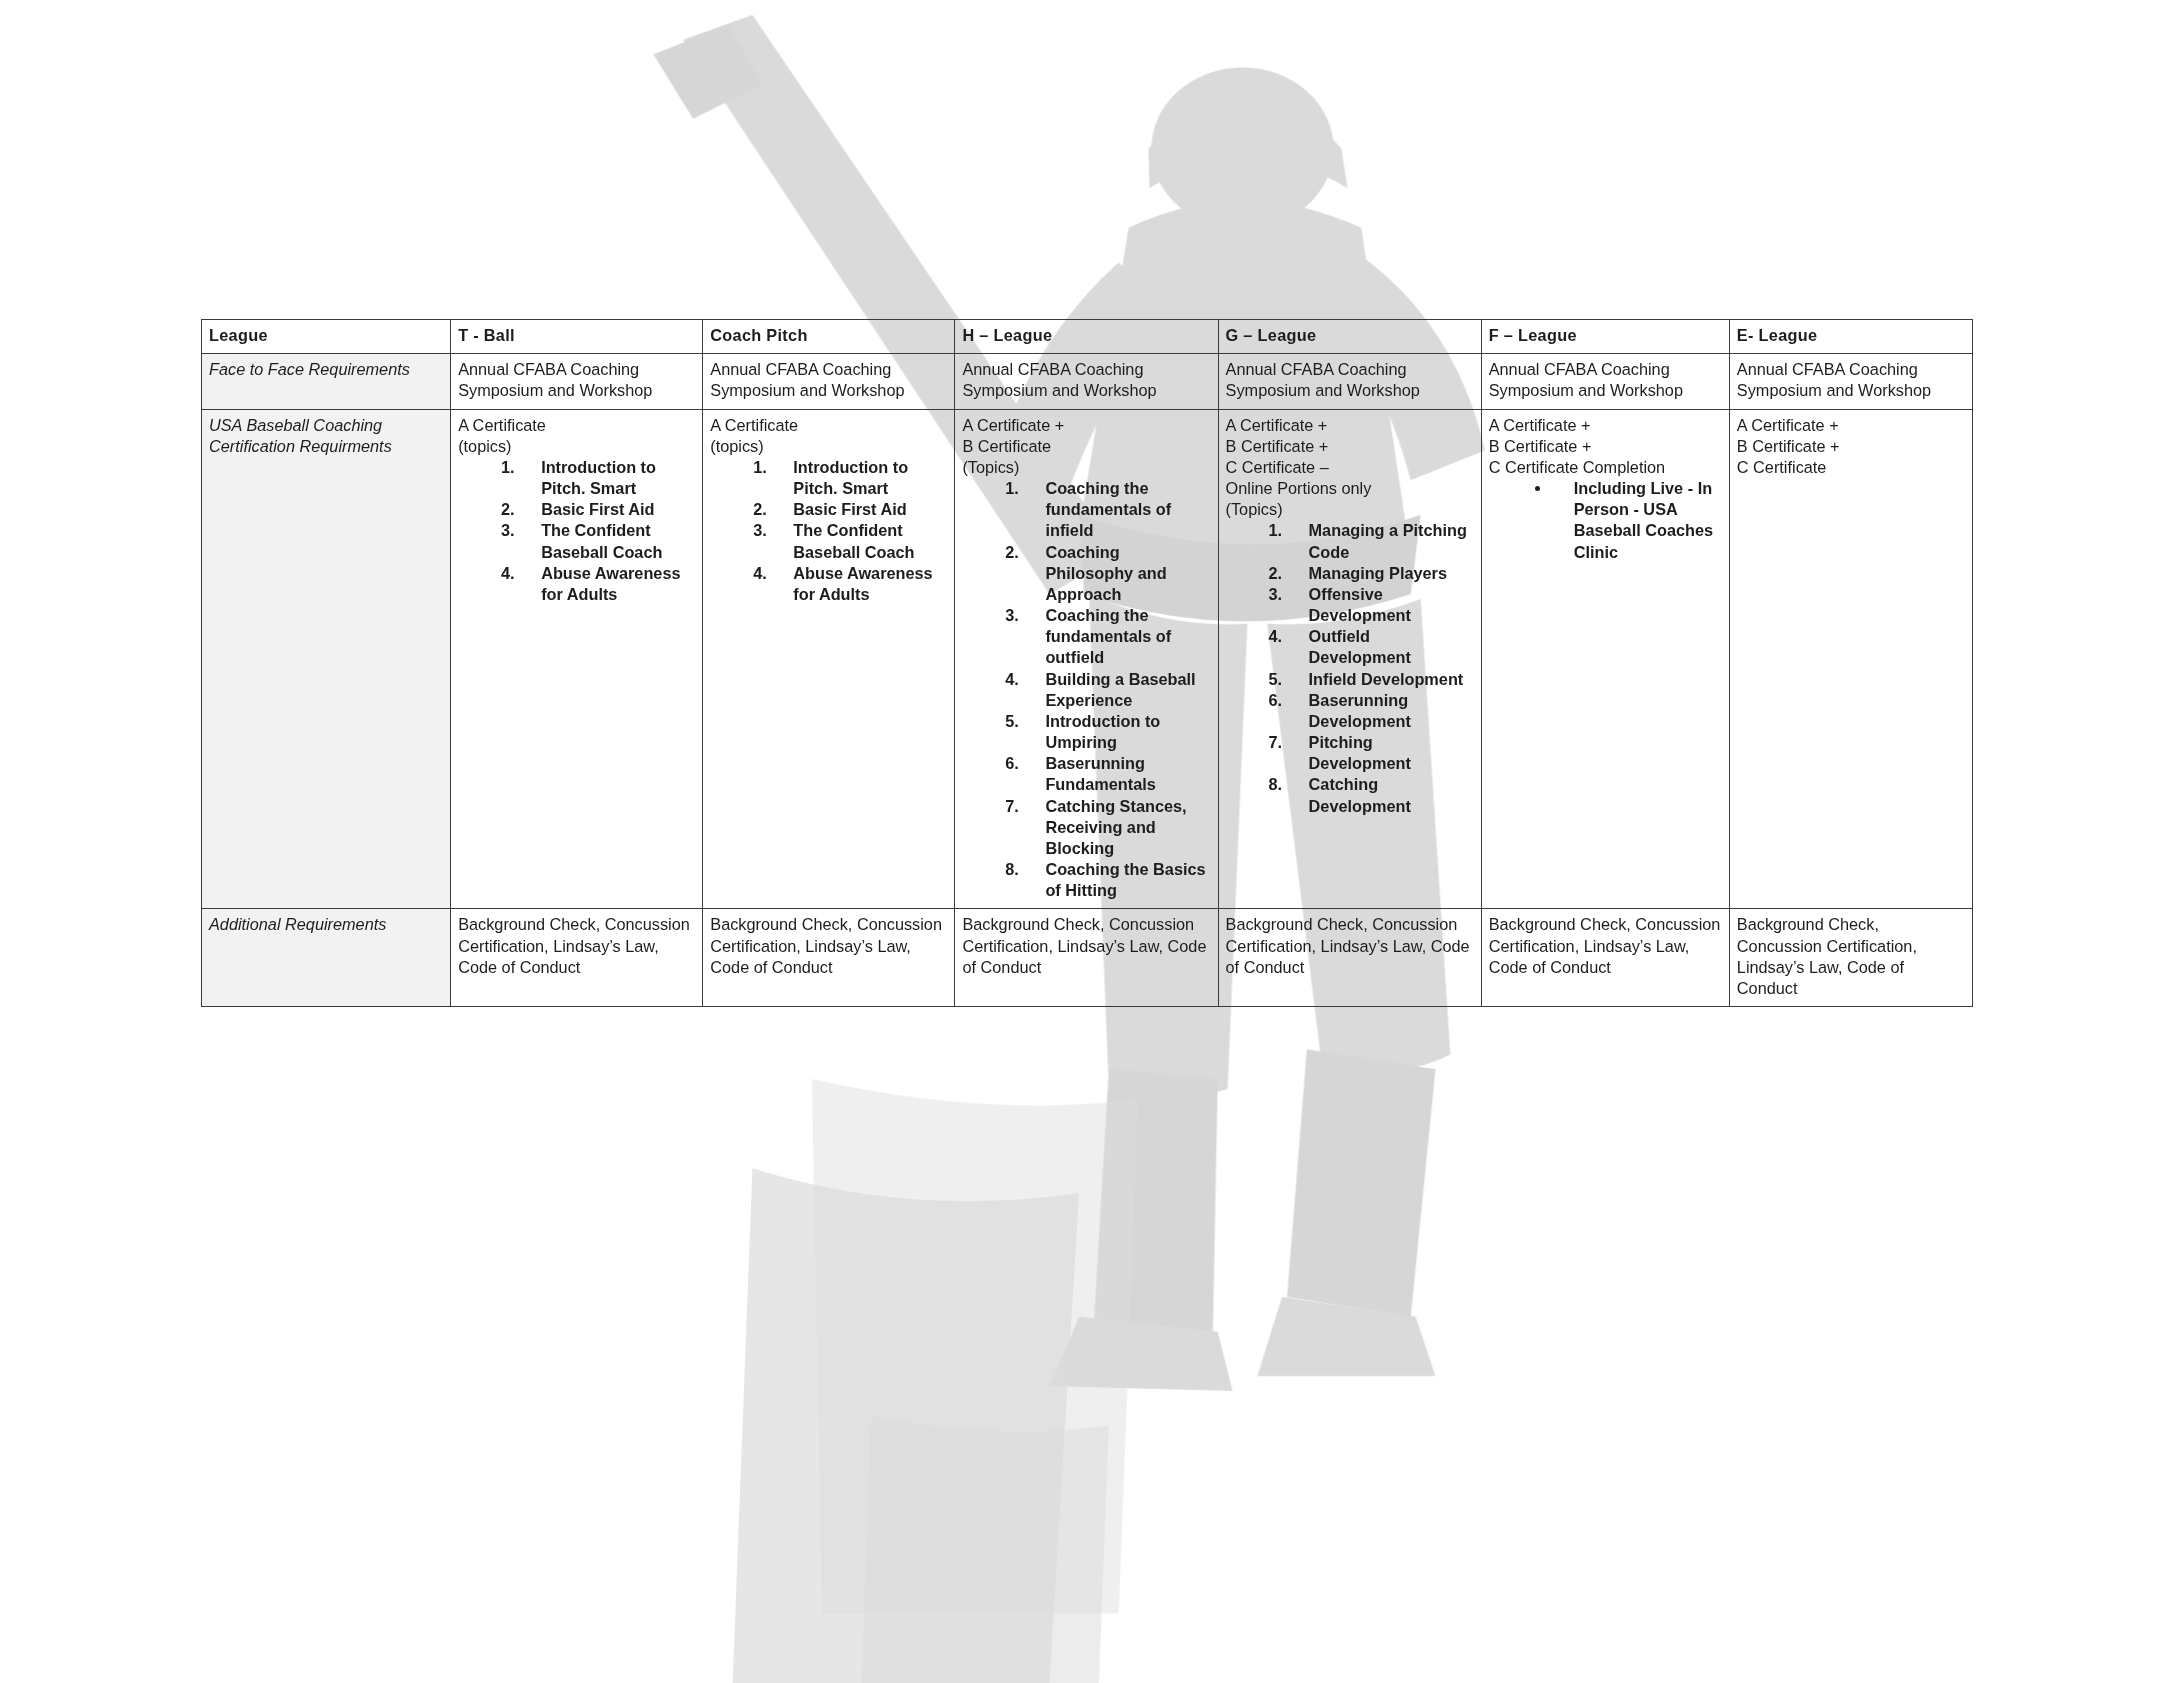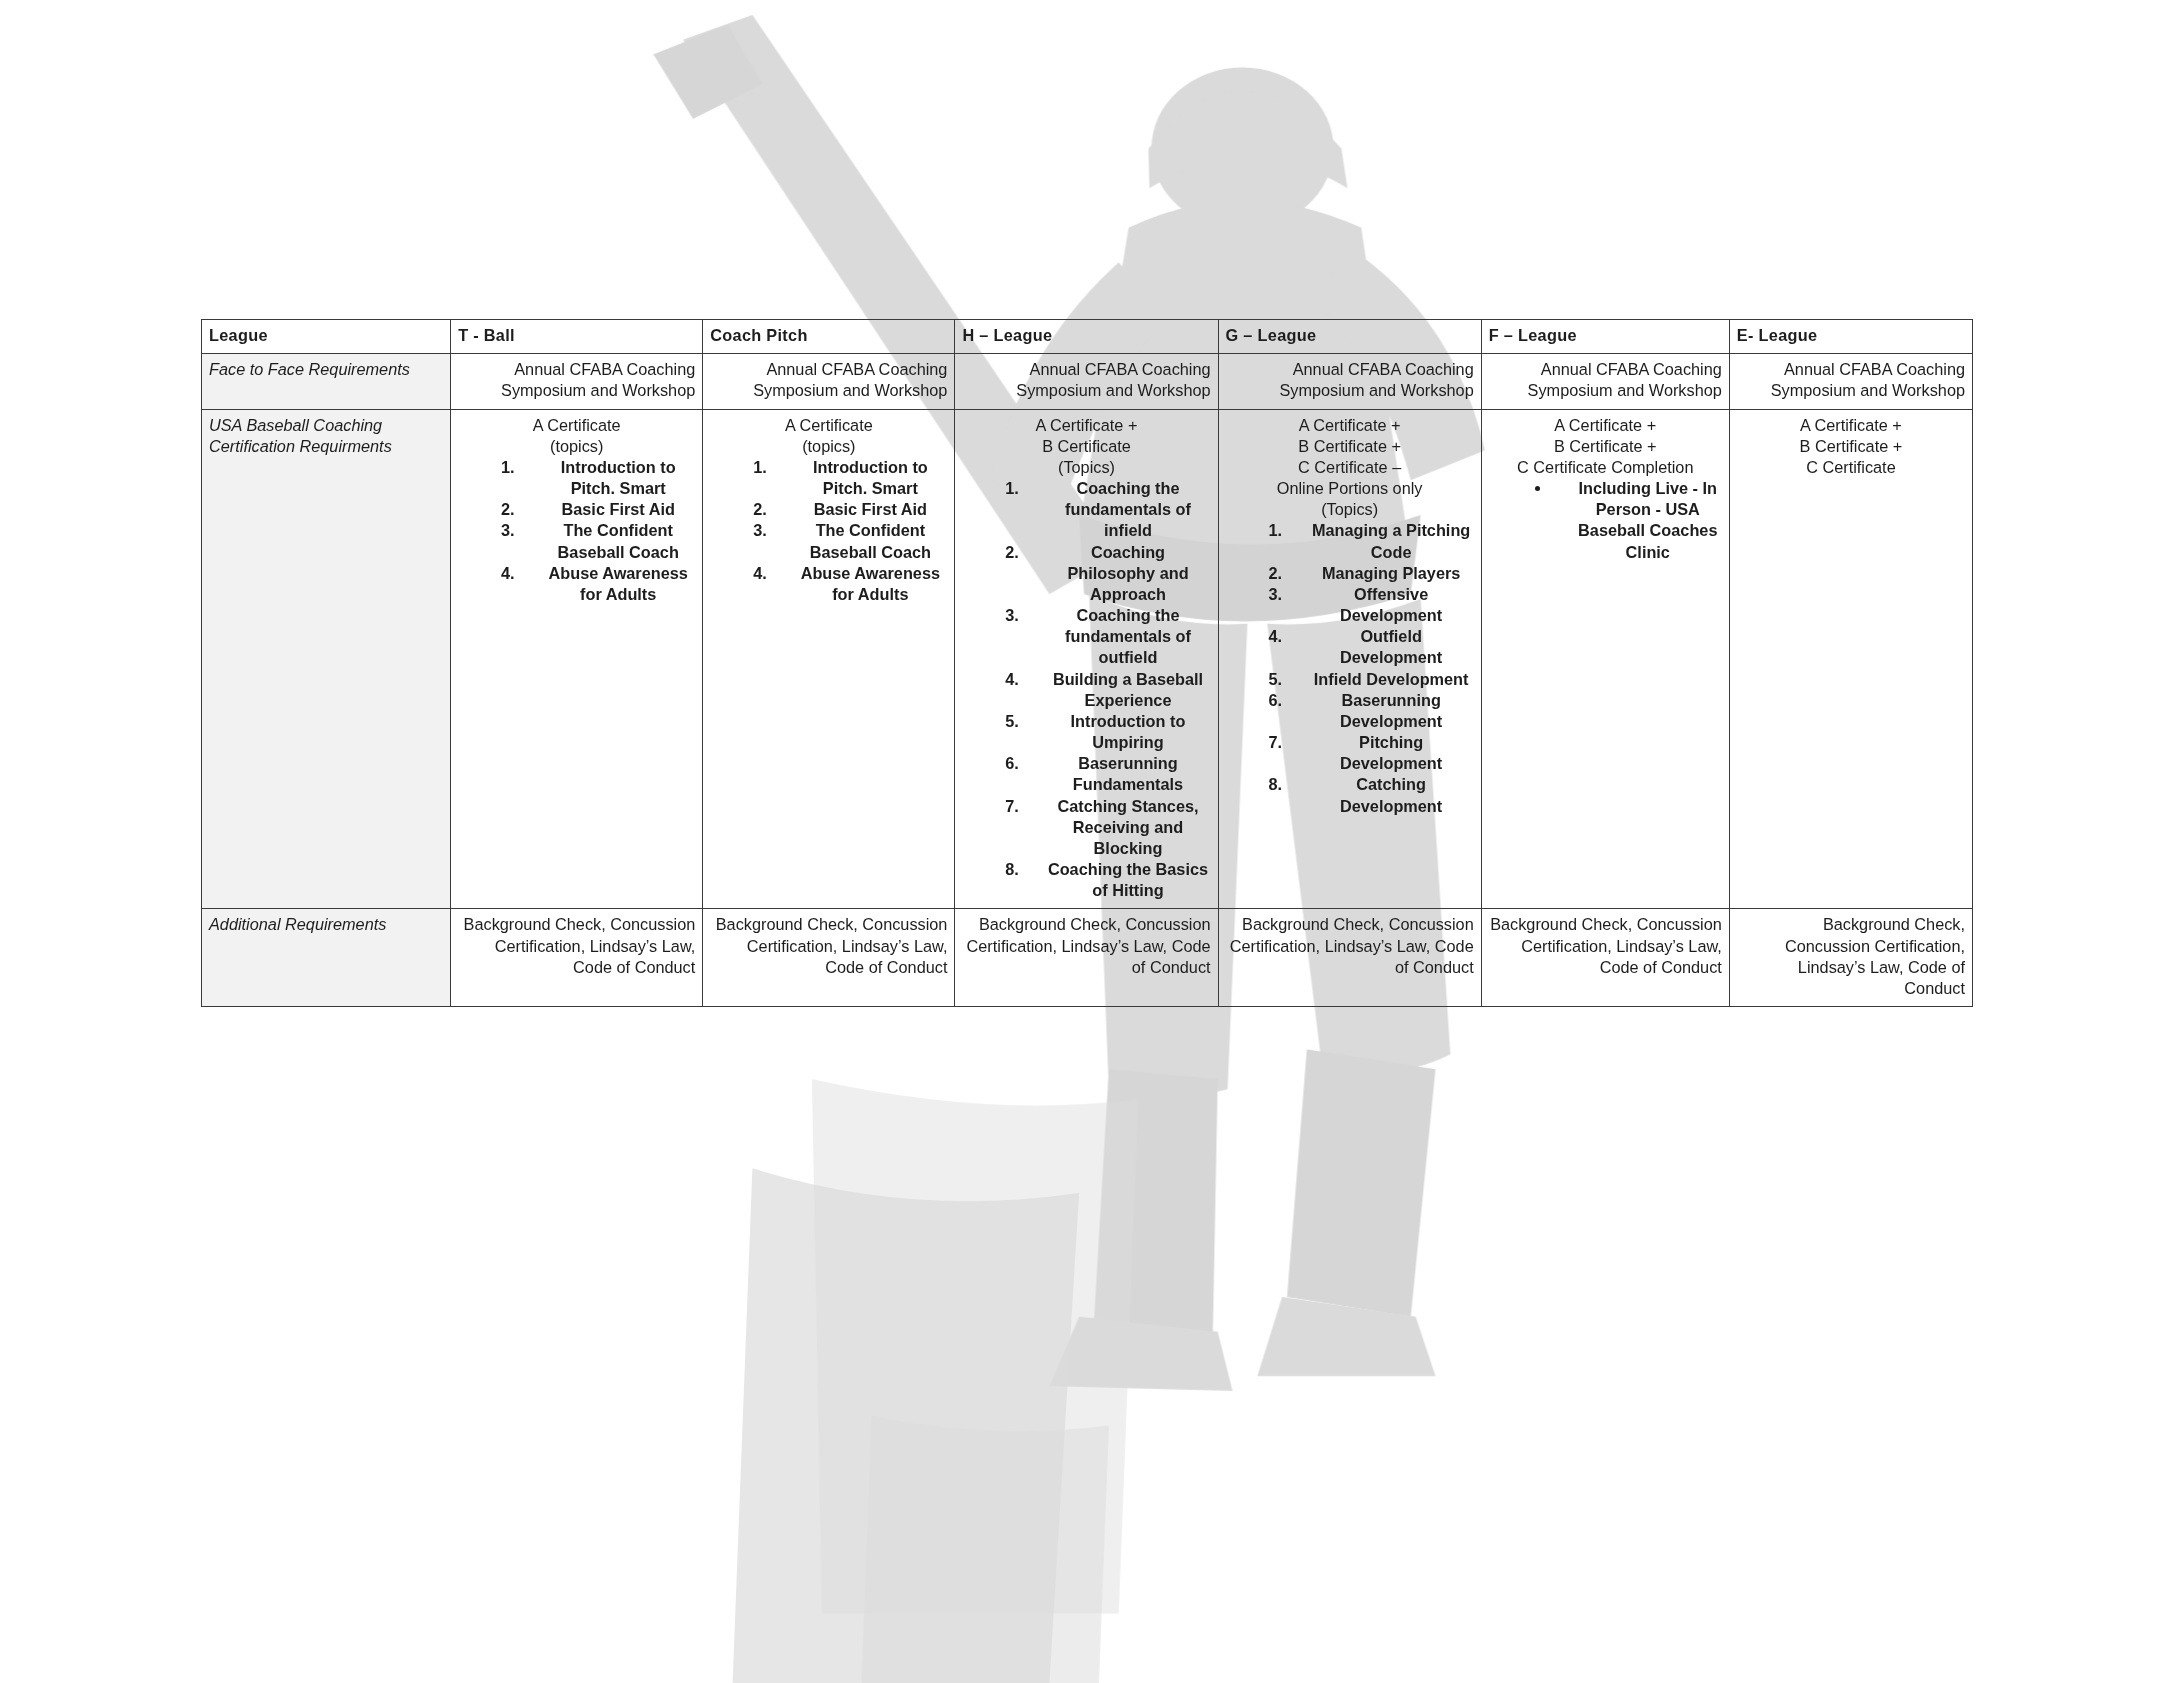--- a/index.html
+++ b/index.html
@@ -86,25 +86,25 @@
     font-size: 19px;
     line-height: 1.45;
     vertical-align: top;
     padding-top: 12px;
     color: #1d1d1d;
   }
   .rowlabel.mid { vertical-align: top; }
 
   
   .cell-center {
-    text-align: right;
+    text-align: left;
     background: #ffffff;
   }
   .cell-left {
-    text-align: center;
+    text-align: left;
     background: #ffffff;
   }
 
   
   col.c0 { width: 249px; }
   col.c1 { width: 252px; }
   col.c2 { width: 252px; }
   col.c3 { width: 263px; }
   col.c4 { width: 263px; }
   col.c5 { width: 248px; }

